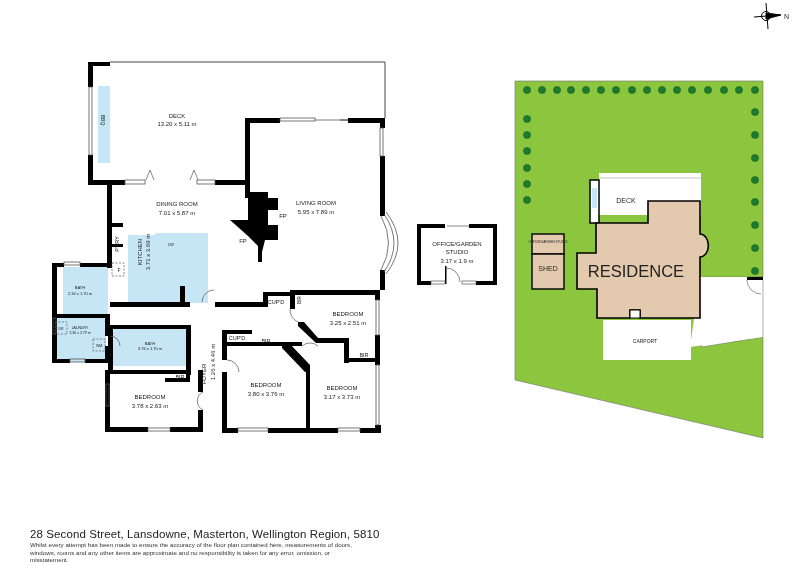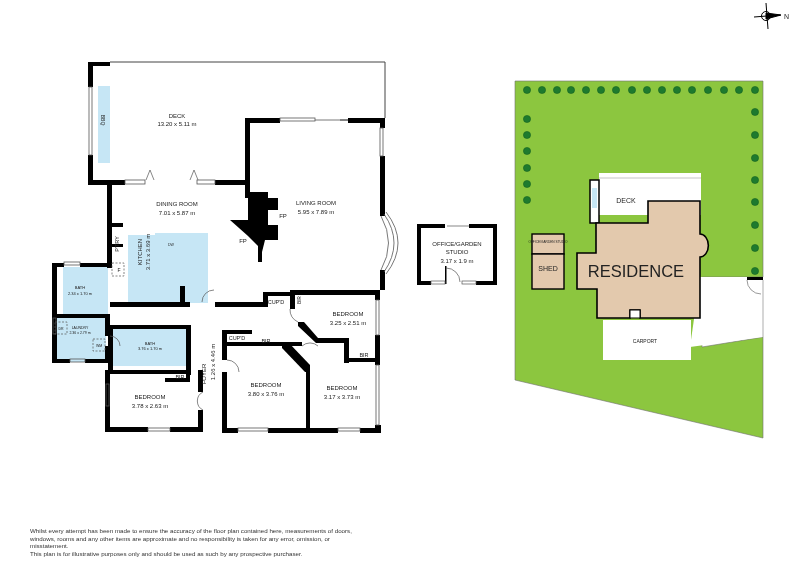--- a/index.html
+++ b/index.html
@@ -270,16 +270,17 @@
   <g stroke="#000" stroke-width="1" fill="none">
     <circle cx="766" cy="16" r="4.5"></circle>
     <line x1="766" y1="3" x2="768" y2="29"></line>
     <line x1="754" y1="17" x2="780" y2="15"></line>
     <polygon points="766,13 781,15 766,19" fill="#000"></polygon>
     <text x="784" y="19" font-size="7" fill="#000" stroke="none" class="lbl">N</text>
   </g>
 </svg>
 
 <div class="footer">
+  <div class="addr">28 Second Street, Lansdowne, Masterton, Wellington Region, 5810</div>
   <div class="disc">Whilst every attempt has been made to ensure the accuracy of the floor plan contained here, measurements of doors,</div>
   <div class="disc">windows, rooms and any other items are approximate and no responsibility is taken for any error, omission, or misstatement.</div>
   <div class="disc">This plan is for illustrative purposes only and should be used as such by any prospective purchaser.</div>
 </div>
 
 </body></html>

